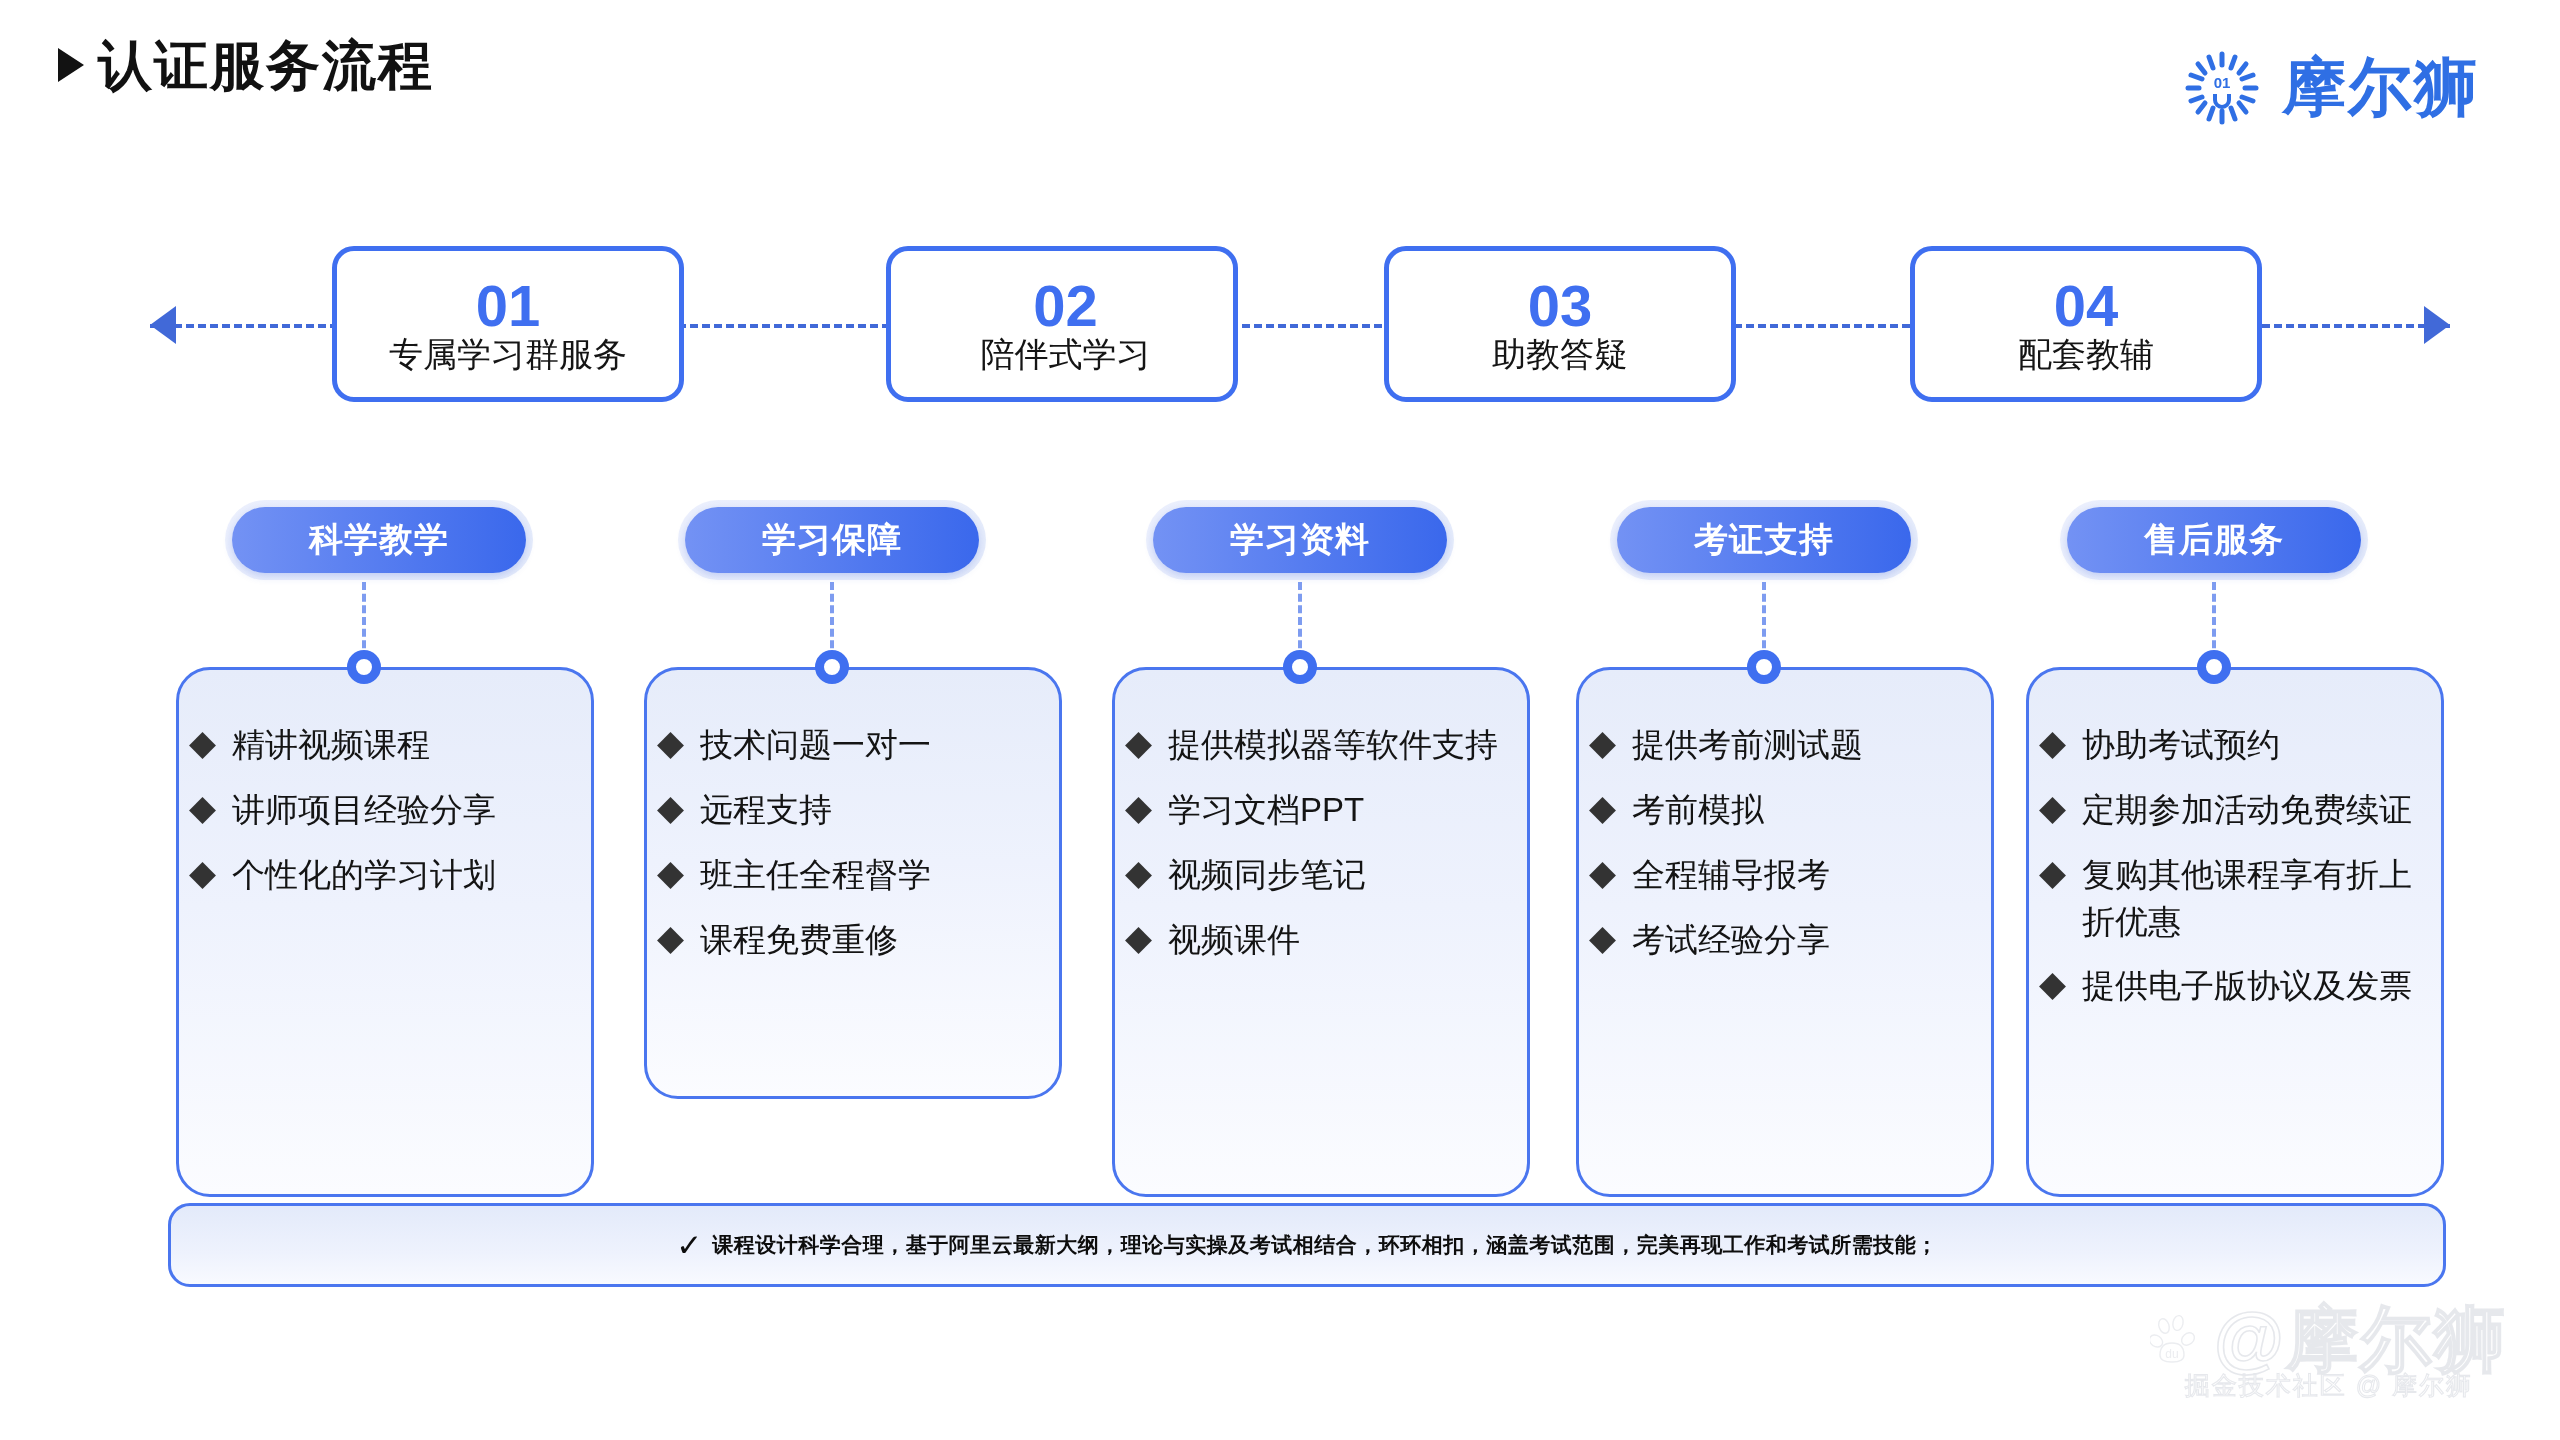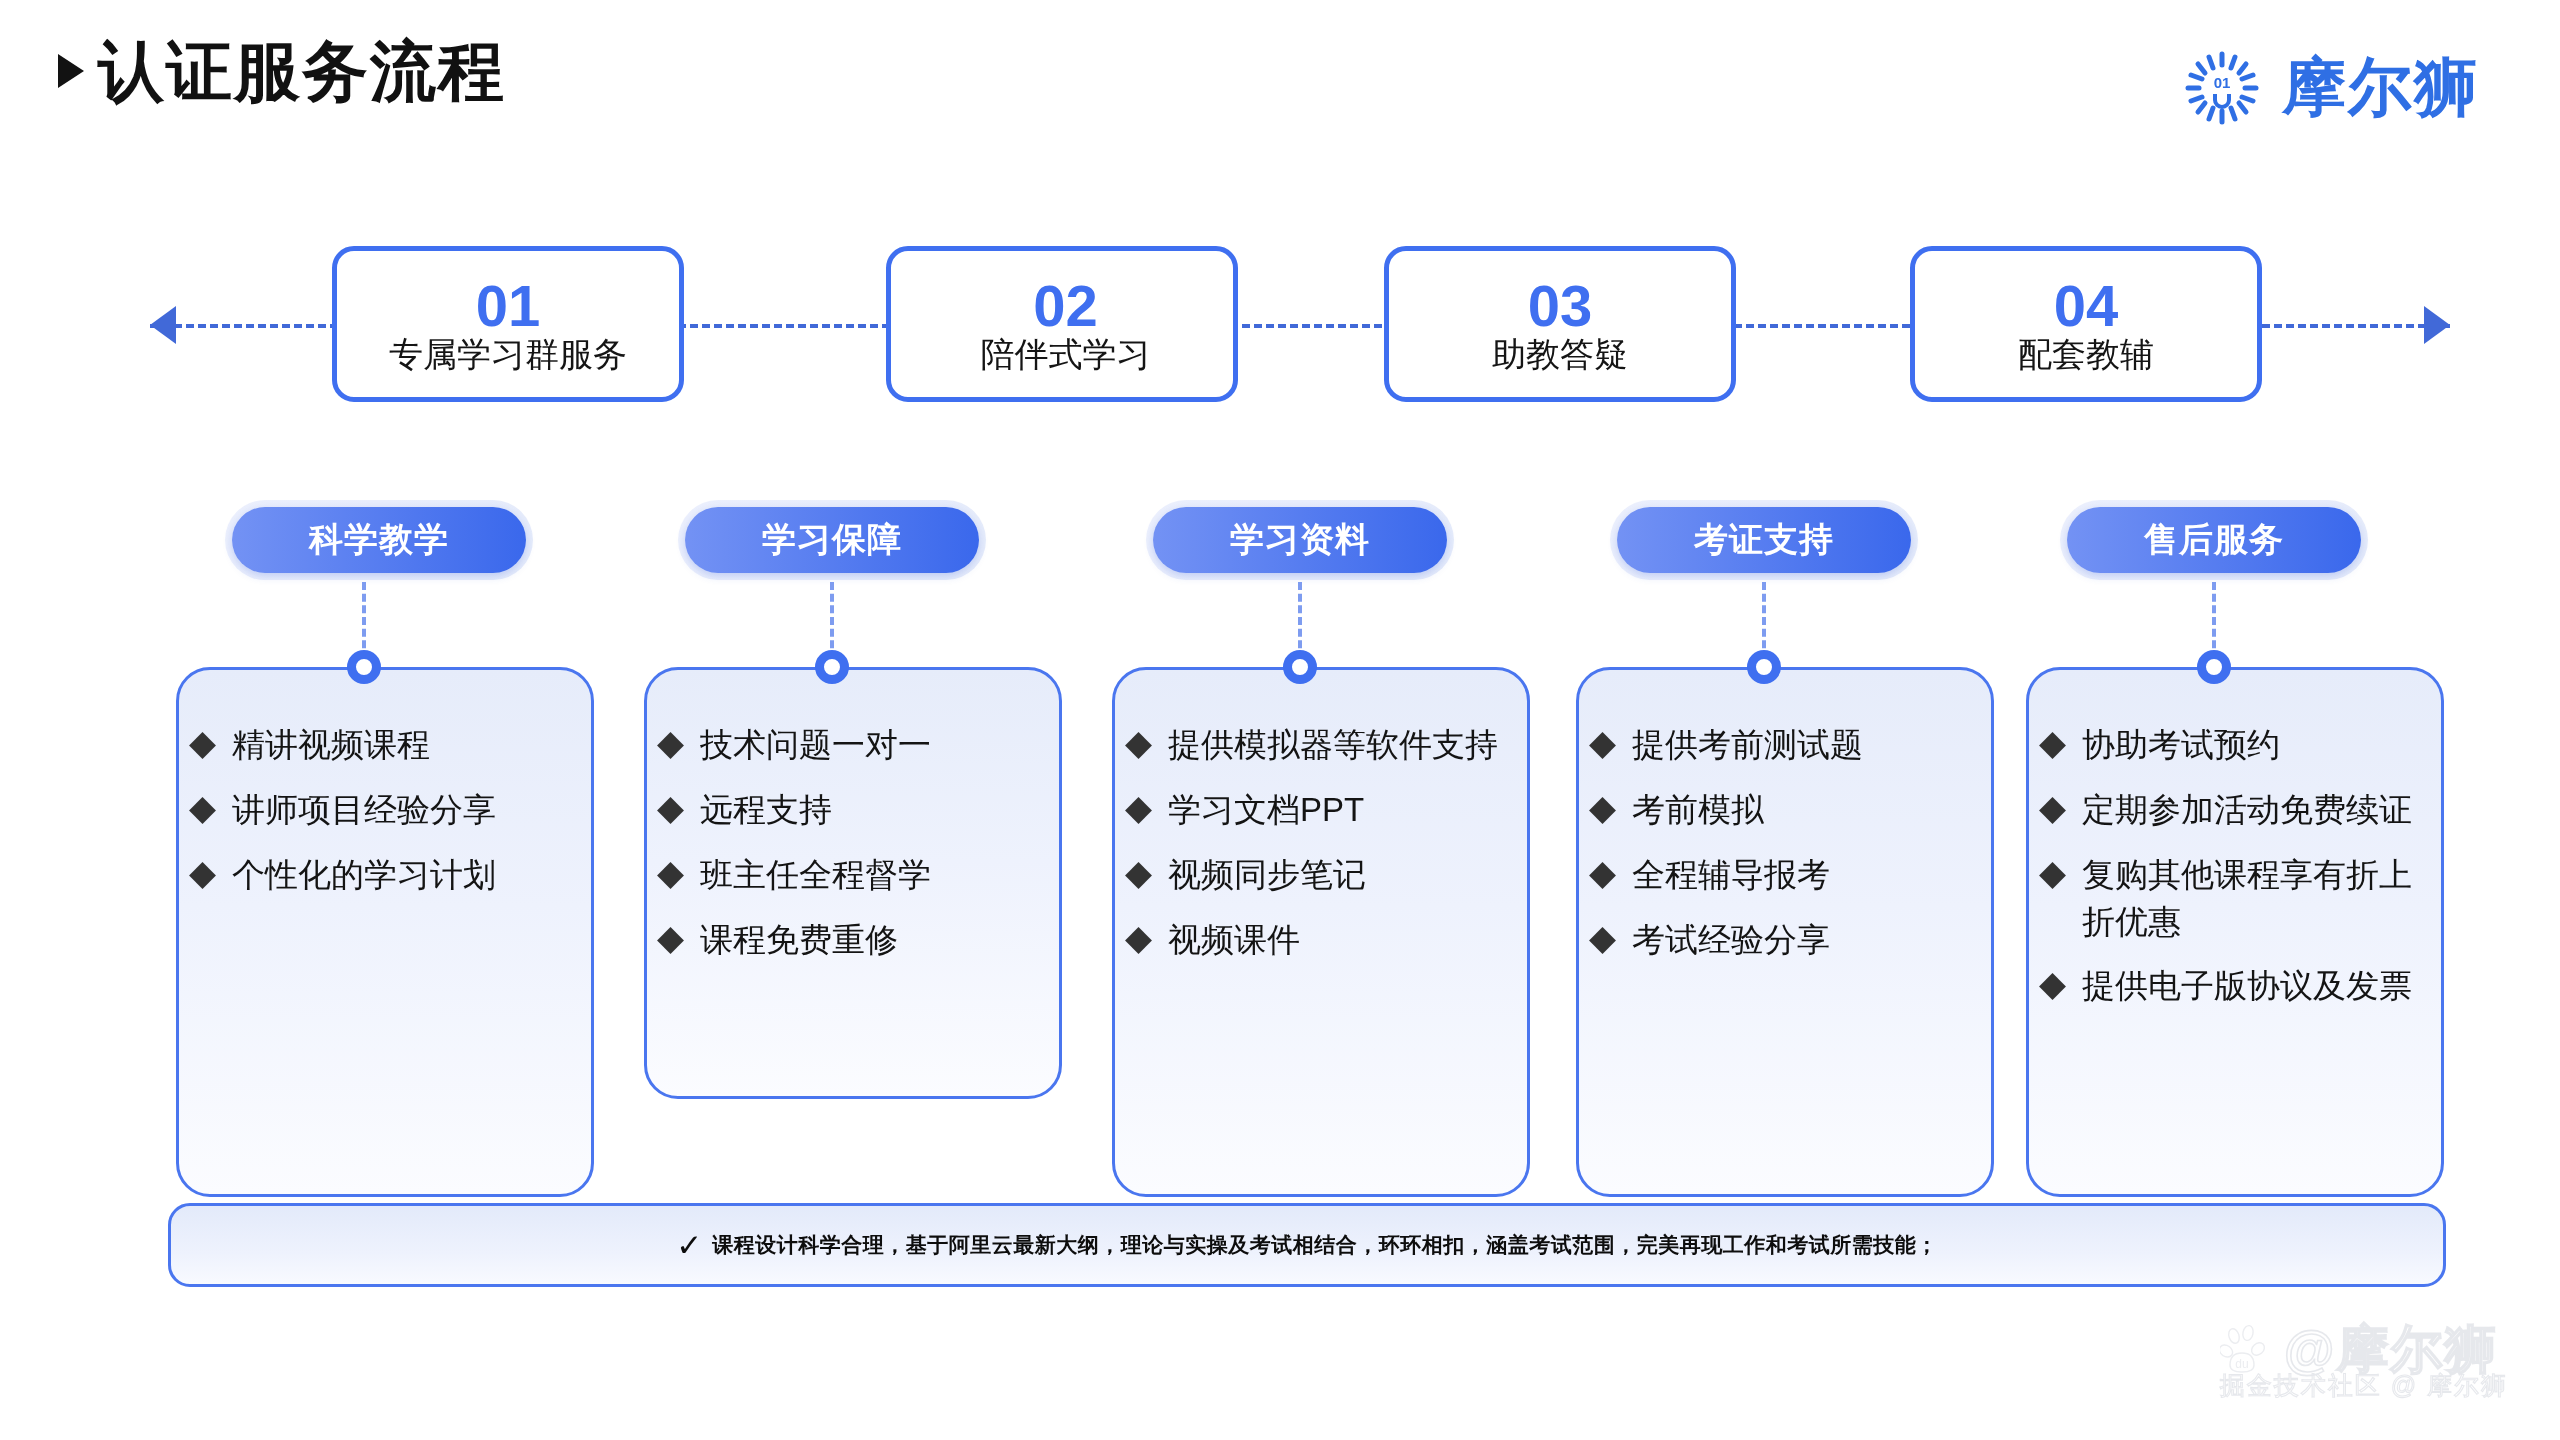--- a/index.html
+++ b/index.html
@@ -7,21 +7,21 @@
     width:2560px;height:1440px;
     background:#ffffff;
     font-family:"Liberation Sans","DejaVu Sans",sans-serif;
     overflow:hidden;position:relative;
   }
 
   
   .header{position:absolute;left:0;top:0;width:2560px;height:160px;}
   .title-wrap{position:absolute;left:58px;top:38px;display:flex;align-items:center;gap:14px;}
   .tri{width:0;height:0;border-left:26px solid #121212;border-top:17px solid transparent;border-bottom:17px solid transparent;}
-  .title{font-size:66px;font-weight:bold;color:#111;letter-spacing:2px;line-height:1;white-space:nowrap;}
+  .title{font-size:54px;font-weight:bold;color:#111;letter-spacing:2px;line-height:1;white-space:nowrap;}
 
   .logo{position:absolute;right:80px;top:44px;display:flex;align-items:center;gap:22px;}
   .logo-mark{width:76px;height:76px;position:relative;}
   .logo-text{font-size:64px;font-weight:bold;color:#2f6fe4;letter-spacing:2px;white-space:nowrap;}
 
   
   .flow{position:absolute;left:0;top:246px;width:2560px;height:160px;}
   .flow-line{position:absolute;left:150px;top:78px;width:2300px;height:0;border-top:4px dashed #4169d8;}
   .arrow{position:absolute;top:60px;width:0;height:0;}
   .arrow-l{left:150px;border-right:26px solid #4169d8;border-top:19px solid transparent;border-bottom:19px solid transparent;}
@@ -64,21 +64,21 @@
           background:linear-gradient(180deg,#e3eafa 0%,#eef2fd 60%,#f8faff 100%);
           border:3px solid #4a76ef;border-radius:22px;box-sizing:border-box;
           display:flex;align-items:center;justify-content:center;}
   .banner-text{font-size:21px;font-weight:bold;color:#0d0d0d;letter-spacing:.5px;white-space:nowrap;}
   .check{font-size:31px;font-weight:bold;color:#0d0d0d;margin-right:10px;}
 
   
   .wm{position:absolute;right:52px;bottom:38px;text-align:center;opacity:.45;}
   .wm-top{display:flex;align-items:center;gap:12px;justify-content:flex-start;}
   .wm-paw{width:52px;height:52px;position:relative;opacity:.8;}
-  .wm-big{font-size:52px;font-weight:bold;color:transparent;-webkit-text-stroke:1.6px #c9cdd6;
+  .wm-big{font-size:72px;font-weight:bold;color:transparent;-webkit-text-stroke:1.6px #c9cdd6;
           letter-spacing:2px;line-height:1;white-space:nowrap;}
   .wm-sub{font-size:25px;color:transparent;-webkit-text-stroke:1.1px #c9cdd6;
           margin-top:-6px;letter-spacing:2px;white-space:nowrap;text-align:center;}
 </style>
 </head>
 <body>
 
 <div class="header">
   <div class="title-wrap">
     <span class="tri"></span>

